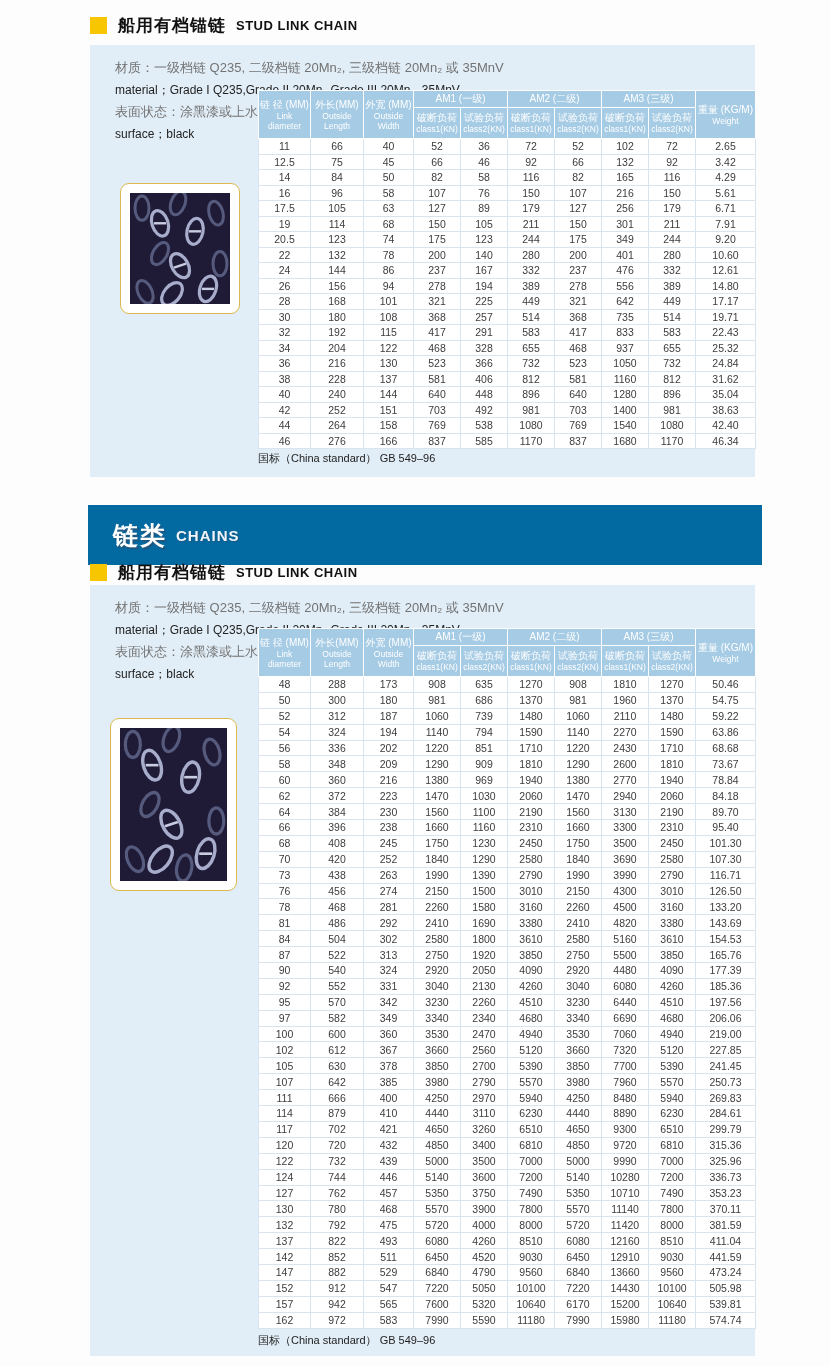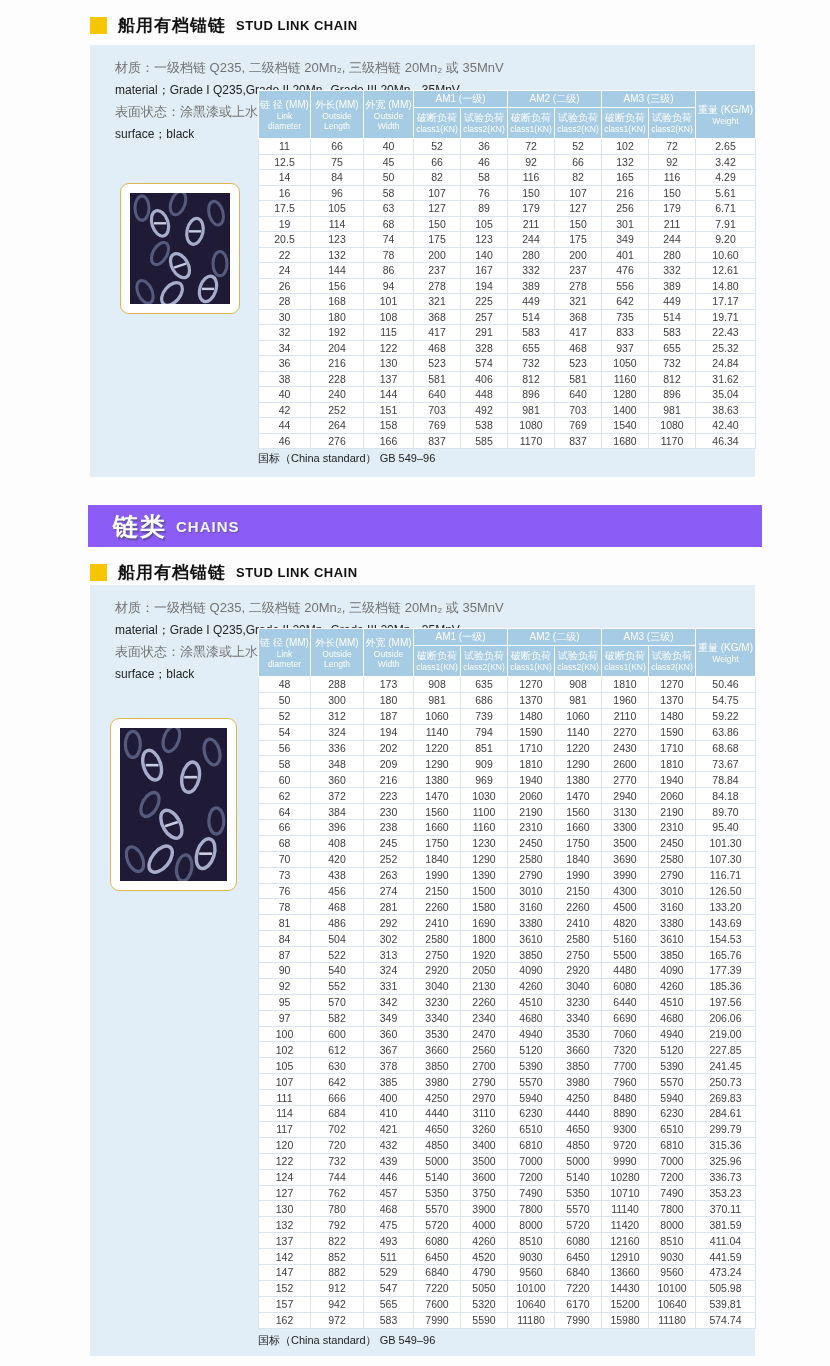--- a/index.html
+++ b/index.html
@@ -33,21 +33,21 @@
   .spec th .zh{display:block;font-size:10px;line-height:12px;}
   .spec th .en{display:block;font-size:8.5px;line-height:10px;}
   .spec td{border:1px solid #d9e4ef;text-align:center;font-size:10.5px;color:#3c3c3c;padding:0;background:#fff;}
   #table1 td{height:14.5px;}
   #table2 td{height:14.9px;}
 
   .std-note{position:absolute;left:168px;width:497px;font-size:11px;color:#222;}
   #note1{top:406px;}
   #note2{top:748px;}
 
-  .banner{position:absolute;left:88px;top:505px;width:674px;height:42px;background:#8b5cf6;display:flex;align-items:center;}
+  .banner{position:absolute;left:88px;top:505px;width:674px;height:60px;background:#0369a1;display:flex;align-items:center;}
   .b-zh{font-size:25px;font-weight:bold;color:#fff;margin-left:25px;letter-spacing:2px;text-shadow:1.5px 1.5px 1px rgba(60,70,95,.55);}
   .b-en{font-size:15px;font-weight:bold;color:#f2f6fa;margin-left:9px;letter-spacing:1px;text-shadow:1px 1px 1px rgba(60,70,95,.45);}
 
   #heading1{top:14px;}
   #heading2{top:561px;}
 </style>
 </head>
 <body>
 
 <div id="page">
@@ -323,21 +323,21 @@
             <td>468</td>
             <td>937</td>
             <td>655</td>
             <td>25.32</td>
           </tr>
           <tr>
             <td>36</td>
             <td>216</td>
             <td>130</td>
             <td>523</td>
-            <td>574</td>
+            <td>366</td>
             <td>732</td>
             <td>523</td>
             <td>1050</td>
             <td>732</td>
             <td>24.84</td>
           </tr>
           <tr>
             <td>38</td>
             <td>228</td>
             <td>137</td>
@@ -833,21 +833,21 @@
             <td>4250</td>
             <td>2970</td>
             <td>5940</td>
             <td>4250</td>
             <td>8480</td>
             <td>5940</td>
             <td>269.83</td>
           </tr>
           <tr>
             <td>114</td>
-            <td>684</td>
+            <td>879</td>
             <td>410</td>
             <td>4440</td>
             <td>3110</td>
             <td>6230</td>
             <td>4440</td>
             <td>8890</td>
             <td>6230</td>
             <td>284.61</td>
           </tr>
           <tr>

